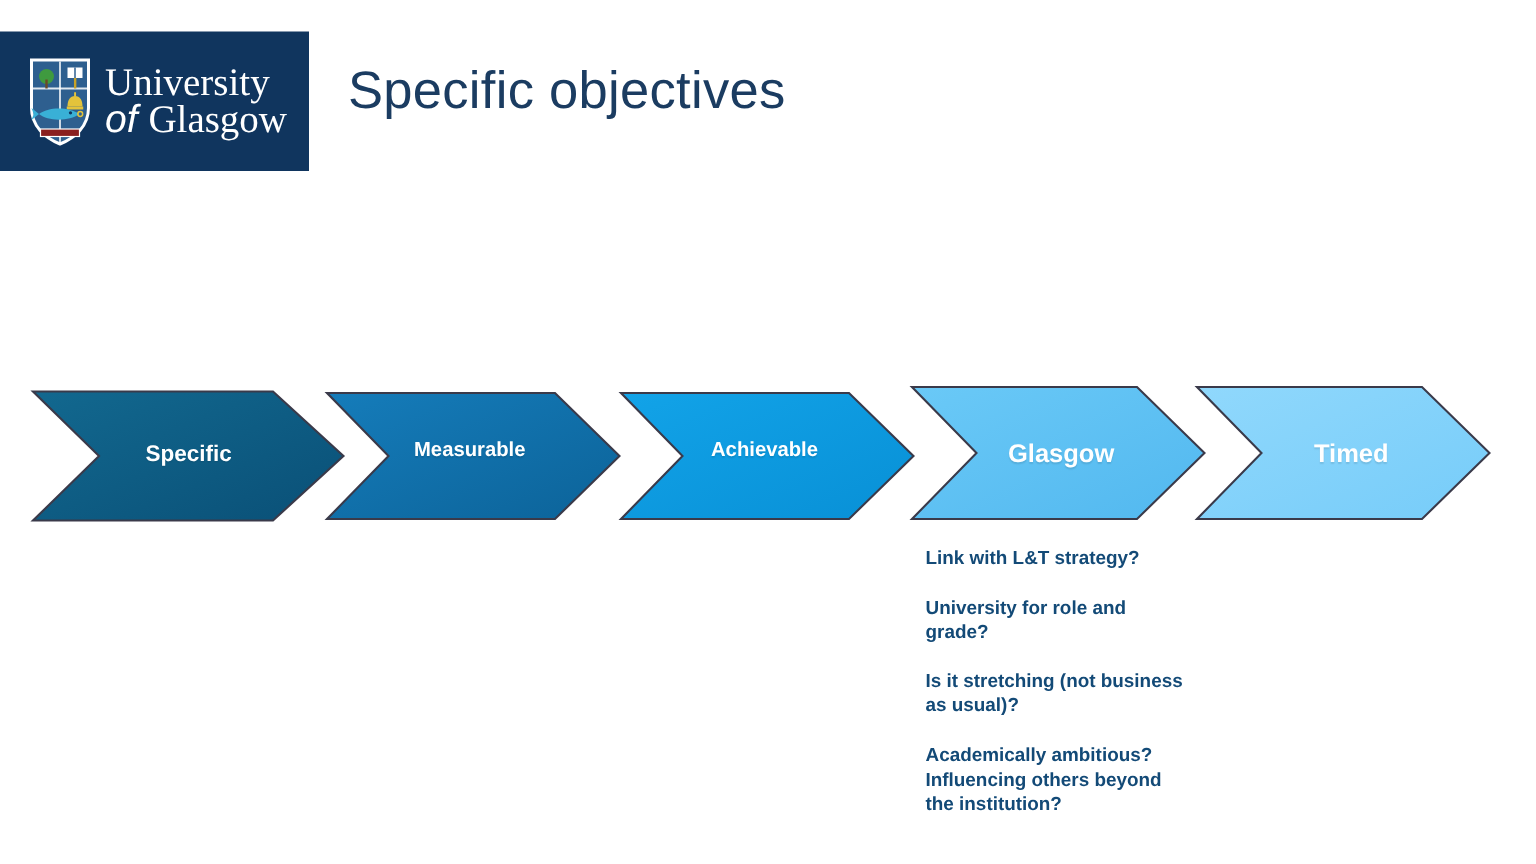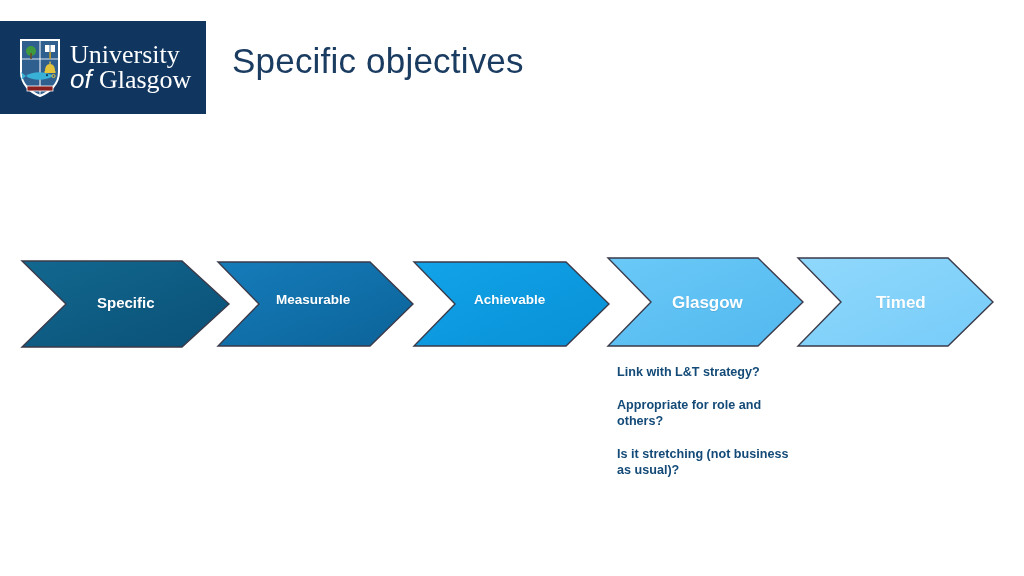--- a/index.html
+++ b/index.html
@@ -217,17 +217,18 @@
         </defs>
         <polygon points="0,1 150,1 195,45 150,89 0,89 43,45" fill="url(#g4)" stroke="#3a3a4a" stroke-width="1.4" stroke-linejoin="miter"></polygon>
       </svg>
       <span class="chev-label" style="left:78px; top:36px; font-size:17px;">Timed</span>
     </div>
 
   </div>
 
   <div class="notes">
     <div class="note-item">Link with L&amp;T strategy?</div>
-    <div class="note-item">Appropriate for role and others?</div>
+    <div class="note-item">University for role and grade?</div>
     <div class="note-item">Is it stretching (not business as usual)?</div>
+    <div class="note-item">Academically ambitious? Influencing others beyond the institution?</div>
   </div>
 
 </div>
 
 </body></html>

